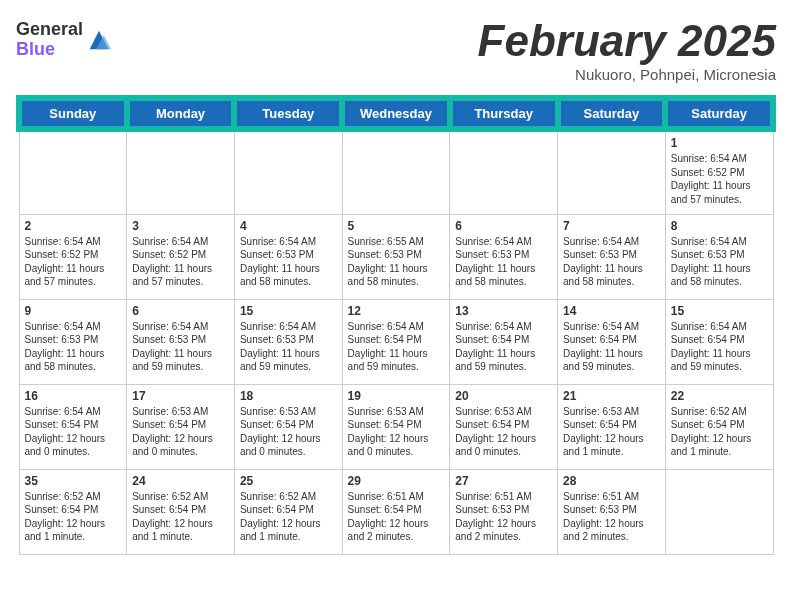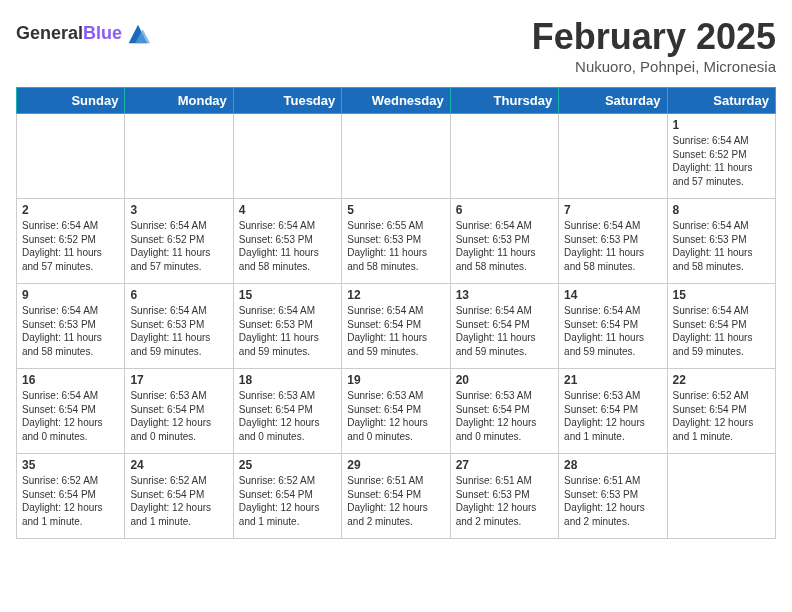--- a/index.html
+++ b/index.html
@@ -16,20 +16,21 @@
       align-items: flex-start;
       margin-bottom: 12px;
     }
     .logo {
       display: flex;
       align-items: center;
       margin-top: 4px;
     }
     .logo-text {
       display: flex;
+      flex-direction: column;
       line-height: 1.1;
     }
     .logo-general {
       font-size: 18px;
       font-weight: bold;
       color: #333;
     }
     .logo-blue {
       font-size: 18px;
       font-weight: bold;
@@ -37,40 +38,41 @@
     }
     .logo-icon {
       width: 28px;
       height: 28px;
       margin-left: 2px;
     }
     .title-section {
       text-align: right;
     }
     .calendar-title {
-      font-size: 36px;
+      font-size: 44px;
       font-weight: bold;
       color: #333;
+      font-style: italic;
     }
     .calendar-subtitle {
       font-size: 15px;
       color: #555;
     }
     .calendar-table {
       width: 100%;
       border-collapse: collapse;
     }
     .calendar-table th {
       background-color: #1a6bba;
       color: #fff;
       font-size: 13px;
       font-weight: bold;
       padding: 5px 6px;
-      text-align: right;
-      border: 1px solid #14b8a6;
+      text-align: center;
+      border: 6px solid #14b8a6;
     }
     .calendar-table td {
       border: 1px solid #ccc;
       vertical-align: top;
       padding: 4px 5px;
       width: calc(100% / 7);
       height: 85px;
       font-size: 10.5px;
       color: #333;
       background: #fff;

